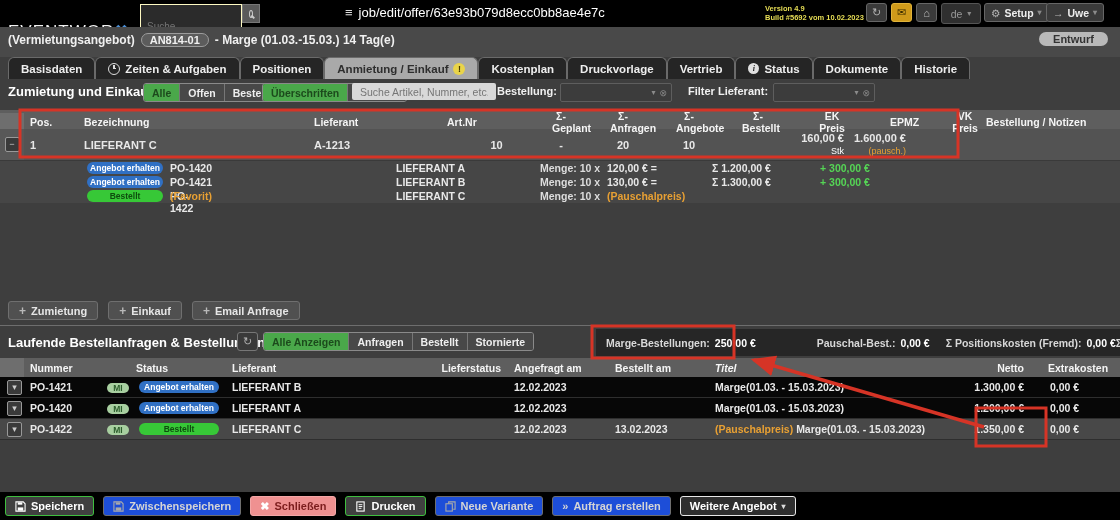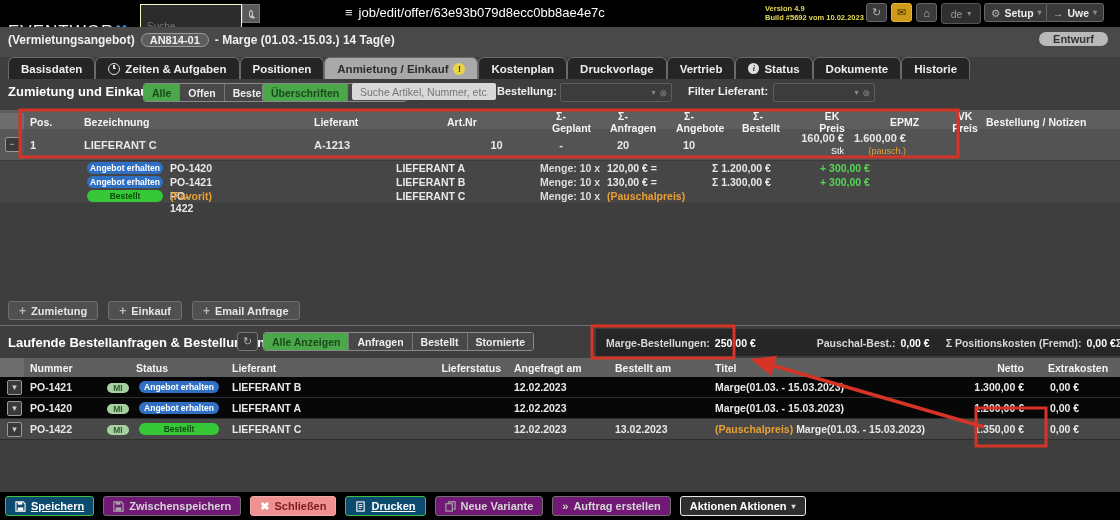--- a/index.html
+++ b/index.html
@@ -122,22 +122,22 @@
   .t2-row.grey{background:#484848;}
   .t2-row .pill{width:80px;margin:0 auto;display:block;}
   .t2-row .mi2{text-align:center;}
   .boldtxt{font-weight:bold;}
   .exp2{margin-left:7px;}
 
   
   .footer{position:absolute;left:0;top:492px;width:1120px;height:28px;background:#000;display:flex;align-items:center;gap:9px;padding-left:5px;box-sizing:border-box;}
   .fbtn{height:20px;border-radius:3px;font-size:11px;font-weight:bold;display:flex;align-items:center;gap:5px;
         padding:0 9px;border:1px solid transparent;font-family:"Liberation Sans",sans-serif;}
-  .fbtn.green{background:#0c4a6e;color:#fff;border-color:#3fbf3f;text-decoration:underline;}
-  .fbtn.gray{background:#701a75;color:#d5d5d5;border-color:#6e6e6e;}
+  .fbtn.green{background:#404040;color:#fff;border-color:#3fbf3f;}
+  .fbtn.gray{background:#1d4ed8;color:#d5d5d5;border-color:#6e6e6e;}
   .fbtn.pink{background:#ef9191;color:#7c1d1d;border-color:#f3a7a7;}
   .fbtn.outline{background:#2f2f2f;color:#fff;border:1.5px solid #e8e8e8;}
   .fbtn svg{flex:none;}
 
   
   .anno{position:absolute;left:0;top:0;width:1120px;height:520px;pointer-events:none;z-index:50;}
 </style>
 </head>
 <body>
 
@@ -364,21 +364,21 @@
   <div class="t2">
     <div class="grid t2-head">
       <div class="cell0"></div>
       <div class="l">Nummer</div>
       <div></div>
       <div class="l" style="padding-left:0;">Status</div>
       <div class="l" style="padding-left:10px;">Lieferant</div>
       <div class="r">Lieferstatus</div>
       <div class="l" style="padding-left:7px;">Angefragt am</div>
       <div class="l" style="padding-left:8px;">Bestellt am</div>
-      <div class="l" style="padding-left:8px;">Titel</div>
+      <div class="l" style="padding-left:8px;font-style:italic;">Titel</div>
       <div class="r">Netto</div>
       <div class="l" style="padding-left:18px;">Extrakosten</div>
     </div>
 
     <div class="grid t2-row dark">
       <div><span class="expander exp2">▾</span></div>
       <div class="l boldtxt">PO-1421</div>
       <div class="mi2"><span class="mi">MI</span></div>
       <div>
           <span class="pill blue">Angebot erhalten</span>
@@ -458,21 +458,21 @@
           <rect x="1" y="3" width="7" height="8" fill="none" stroke="#aaa" stroke-width="1.2"></rect>
           <path d="M4 3V1h7v8h-2" fill="none" stroke="#aaa" stroke-width="1.2"></path>
         </svg>
       <span>Neue Variante</span>
       </button>
     <button class="fbtn gray">
         <span>»</span>
         <span>Auftrag erstellen</span>
       </button>
     <button class="fbtn outline">
-        <span>Aktionen Aktionen</span>
+        <span>Weitere Angebot</span>
         <span class="chev" style="color:#ddd;">▾</span>
       </button>
   </footer>
 
   <svg class="anno" viewBox="0 0 1120 520">
     <defs>
       <marker id="ah" markerWidth="8" markerHeight="8" refX="6" refY="3" orient="auto">
         <path d="M0,0 L7,3 L0,6 Z" fill="#d63426"></path>
       </marker>
     </defs>

